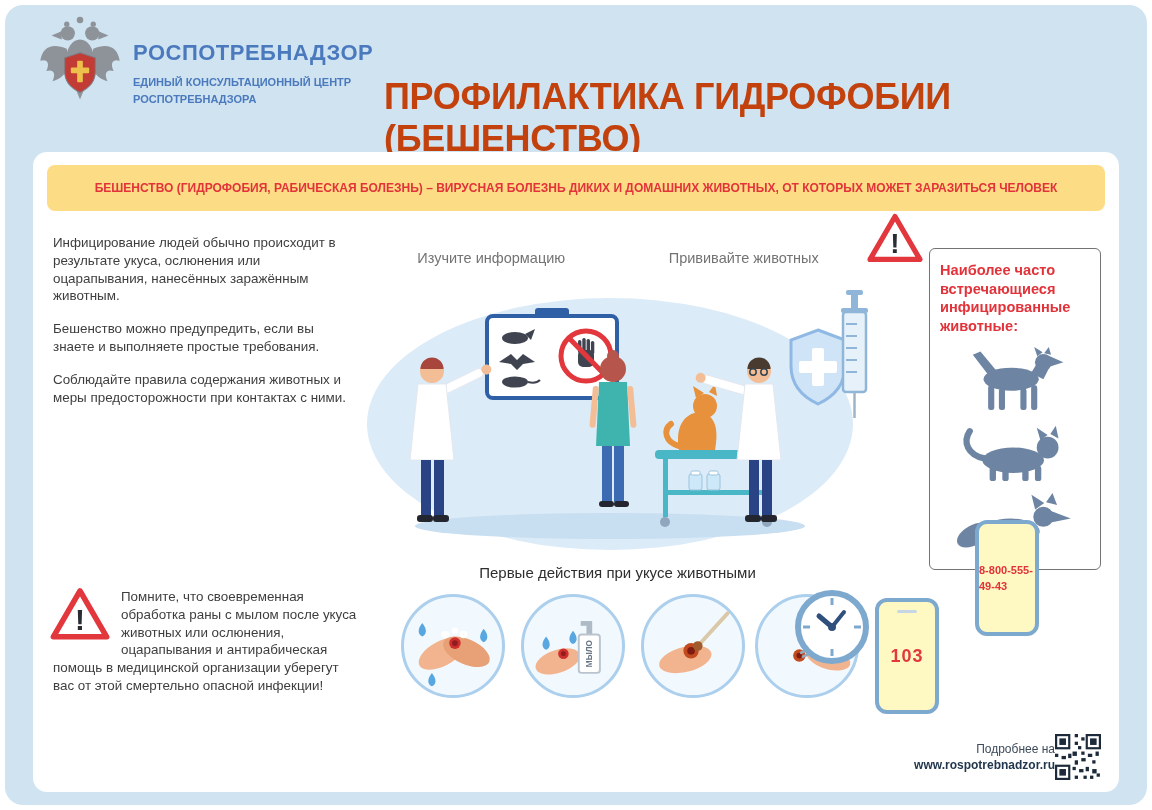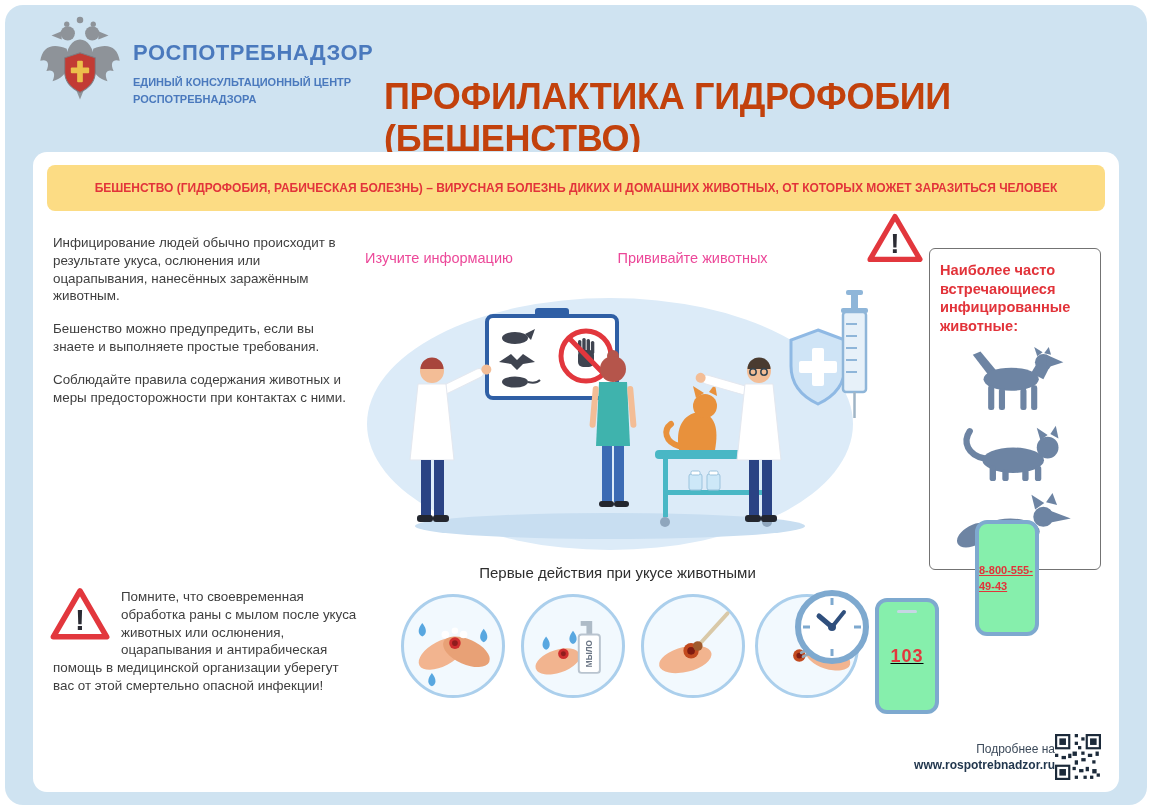--- a/index.html
+++ b/index.html
@@ -26,21 +26,21 @@
   .banner{position:absolute;left:14px;top:13px;right:14px;height:46px;
     background:#fcdc84;border-radius:8px;display:flex;align-items:center;justify-content:center;}
   .banner span{color:#e2333a;font-weight:bold;font-size:12px;text-align:center;padding:0 36px;}
 
   .info-col{position:absolute;left:20px;top:82px;width:300px;
     font-size:13.4px;color:#3e3e3e;line-height:1.33;}
   .info-col p{margin:0 0 15px;}
 
   .scene{position:absolute;left:332px;top:98px;width:505px;height:314px;}
   .scene-labels{display:flex;}
-  .scene-labels .lab{width:50%;font-size:14.5px;color:#ec4899;}
+  .scene-labels .lab{width:50%;text-align:center;font-size:14.5px;color:#737373;}
   .scene-art{position:absolute;left:0;top:26px;}
 
   .warn-top{position:absolute;left:833px;top:60px;width:58px;height:53px;}
 
   .animals-box{position:absolute;left:896px;top:96px;width:172px;height:322px;
     border:1px solid #737373;border-radius:6px;box-sizing:border-box;
     padding:12px 10px 8px;text-align:center;}
   .animals-title{color:#e2333a;font-weight:bold;font-size:14.6px;line-height:1.28;text-align:left;}
   .animal{display:block;margin:11px auto 0;}
 
@@ -50,22 +50,22 @@
 
   .fa-title{position:absolute;left:332px;top:412px;width:505px;text-align:center;
     font-size:15px;color:#2e2e2e;}
   .circle{position:absolute;width:104px;height:104px;border-radius:50%;
     background:#f2f9fe;border:3px solid #abcfec;box-sizing:border-box;
     display:flex;align-items:center;justify-content:center;}
   .c1{left:368px;top:442px;} .c2{left:488px;top:442px;}
   .c3{left:608px;top:442px;} .c4{left:722px;top:442px;}
   .clock{position:absolute;left:758px;top:434px;z-index:2;}
   .phone{position:absolute;left:842px;top:446px;width:64px;height:116px;z-index:3;
-    background:#86efac;border:4px solid #7ea9cf;border-radius:12px;box-sizing:border-box;
-    display:flex;align-items:center;justify-content:center;text-decoration:underline;}
+    background:#fef9c3;border:4px solid #7ea9cf;border-radius:12px;box-sizing:border-box;
+    display:flex;align-items:center;justify-content:center;}
   .phone .speaker{position:absolute;top:8px;left:50%;margin-left:-10px;width:20px;height:3px;
     border-radius:2px;background:#c6d6e4;}
   .phone .num{color:#e2373d;font-weight:bold;font-size:18px;letter-spacing:1px;}
 
   .footer{position:absolute;right:18px;bottom:12px;display:flex;align-items:center;}
   .footer-text{text-align:right;font-size:12px;color:#3c4a5a;line-height:1.35;}
   .footer-text .site{font-weight:bold;color:#22374e;}
 </style>
 </head>
 <body>

